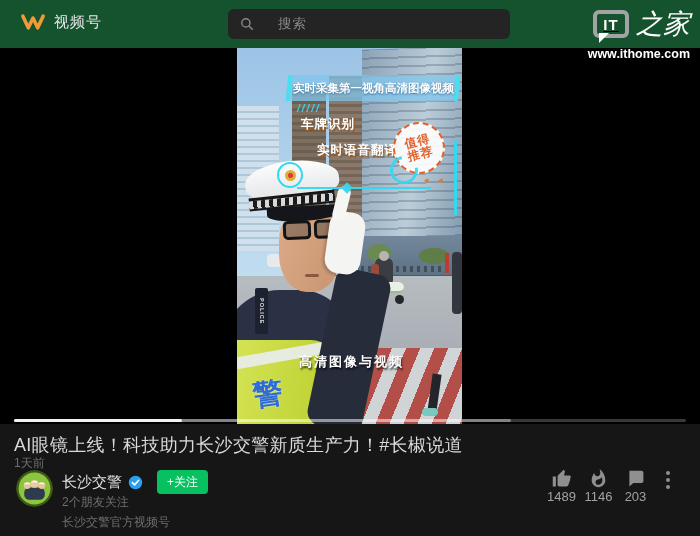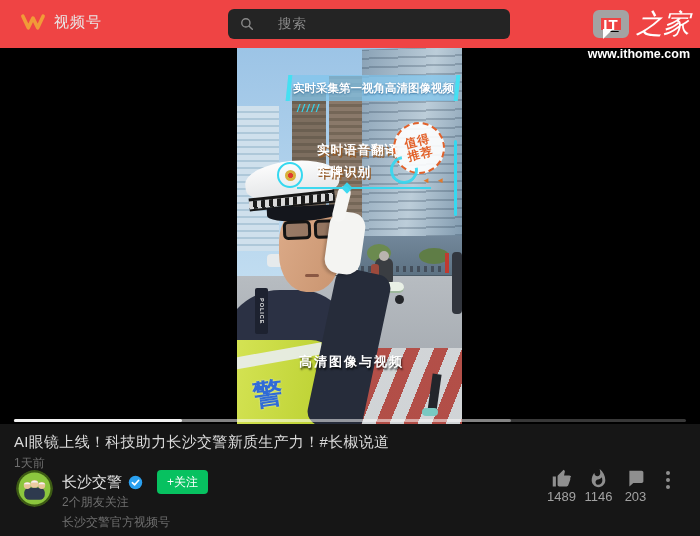--- a/index.html
+++ b/index.html
@@ -1,31 +1,31 @@
 <!DOCTYPE html>
 <html><head>
 <meta charset="utf-8">
 <style>
   * { margin:0; padding:0; box-sizing:border-box; }
   html,body { width:700px; height:536px; background:#101010; overflow:hidden;
     font-family:"Liberation Sans", sans-serif; }
   .page { position:relative; width:700px; height:536px; background:#161616; }
 
   
-  .header { position:absolute; left:0; top:0; width:700px; height:48px; background:#ef4444; z-index:10; }
+  .header { position:absolute; left:0; top:0; width:700px; height:48px; background:#14532d; z-index:10; }
   .brand { position:absolute; left:20px; top:12px; display:flex; align-items:center; gap:8px; cursor:pointer; }
   .brand-name { color:#e8e8e8; font-size:15px; letter-spacing:1px; }
   .search-box { position:absolute; left:228px; top:9px; width:282px; height:30px; background:#242424;
     border-radius:6px; display:flex; align-items:center; padding-left:12px; gap:24px; }
   .search-ph { color:#8a8a8a; font-size:13.5px; letter-spacing:1px; }
 
   
   .site-logo { position:absolute; right:10px; top:10px; z-index:60; text-align:right; }
   .logo-row { display:flex; align-items:flex-start; justify-content:flex-end; gap:7px; }
-  .it-box { position:relative; width:36px; height:28px; border:8px solid #a3a3a3; border-radius:6px;
+  .it-box { position:relative; width:36px; height:28px; border:4px solid #a3a3a3; border-radius:6px;
     display:flex; align-items:center; justify-content:center;text-decoration:underline; }
   .it-box .it-txt { color:#fff; font-weight:bold; font-size:15px; letter-spacing:1px; }
   .it-box::after { content:""; position:absolute; left:2px; bottom:-9px; width:0; height:0;
     border:5px solid transparent; border-top-color:#fff; border-left-color:#fff; }
   .zhijia { font-family:"DejaVu Serif", serif; font-style:italic; font-weight:normal;
     color:#fff; font-size:27px; line-height:28px;text-align:center; }
   .site-url { margin-top:9px; color:#fff; font-weight:bold; font-size:12.5px; }
 
   
   .player { position:absolute; left:0; top:48px; width:700px; height:376px; background:#000; cursor:pointer; }
@@ -103,21 +103,21 @@
 
   
   .ov-banner { position:absolute; left:50px; top:27px; width:172px; height:26px;
     background:rgba(130,198,236,.75); transform:skewX(-6deg);
     display:flex; align-items:center; justify-content:center;
     border-left:4px solid #45e0f2; border-right:4px solid #45e0f2; }
   .ov-banner span { transform:skewX(6deg); color:#fff; font-weight:bold; font-size:11.5px;
     white-space:nowrap; text-shadow:0 1px 2px rgba(25,85,135,.7); }
   .ov-slashes { position:absolute; left:60px; top:55px; color:#35d8f0; font-weight:bold;
     font-style:italic; font-size:10px; letter-spacing:2px; }
-  .ov-feat1 { position:absolute; left:80px; top:66px;margin-top:48px; }
+  .ov-feat1 { position:absolute; left:64px; top:66px; }
   .ov-feat2 { position:absolute; left:80px; top:93px;font-family:Liberation Mono, monospace; }
   .ov-feat1 span,.ov-feat2 span { color:#fff; font-weight:bold; font-size:12.5px; letter-spacing:1px;
     text-shadow:1.5px 1.5px 0 rgba(150,92,40,.95); }
   .ov-stamp { position:absolute; left:156px; top:74px; width:52px; height:52px; border-radius:50%;
     background:rgba(255,255,255,.9); border:2px dashed #e2622b; transform:rotate(-14deg);
     display:flex; flex-direction:column; align-items:center; justify-content:center; line-height:1.05; }
   .ov-stamp span { color:#e2622b; font-weight:bold; font-size:12px; letter-spacing:1px; }
   .ov-swirl { position:absolute; left:153px; top:108px; width:28px; height:28px; border-radius:50%;
     border:3px solid #35d8f0; border-top-color:transparent; transform:rotate(35deg); opacity:.9; }
   .ov-hline { position:absolute; left:60px; top:139px; width:134px; height:2px; background:#35d8f0; opacity:.95; }
@@ -134,21 +134,21 @@
   
   .progress { position:absolute; left:14px; right:14px; bottom:2px; height:3px;
     background:rgba(255,255,255,.22); border-radius:2px; cursor:pointer; }
   .progress .buffered { position:absolute; left:0; top:0; bottom:0; width:74%;
     background:rgba(255,255,255,.38); border-radius:2px; }
   .progress .played { position:absolute; left:0; top:0; bottom:0; width:25%;
     background:#f2f2f2; border-radius:2px; }
 
   
   .info { position:absolute; left:0; top:424px; width:700px; height:112px; background:#161616; }
-  .post-title { position:absolute; left:14px; top:9px; color:#dadada; font-size:15px; letter-spacing:.3px; }
+  .post-title { position:absolute; left:14px; top:9px; color:#dadada; font-size:18px; letter-spacing:.3px; }
   .post-time { position:absolute; left:14px; top:31px; color:#6e6e6e; font-size:12px; }
   .avatar { position:absolute; left:16px; top:46px; width:37px; height:37px; border-radius:50%;
     overflow:hidden; cursor:pointer; }
   .author-name-row { position:absolute; left:62px; top:46px; display:flex; align-items:center; gap:6px; }
   .author-name { color:#e0e0e0; font-size:15px; cursor:pointer; }
   .follow-btn { margin-left:8px; background:#07c160; color:#fff; border:none; border-radius:4px;
     font-size:12px; padding:3.5px 10px; cursor:pointer; font-family:"Liberation Sans",sans-serif; }
   .author-sub1 { position:absolute; left:62px; top:70px; color:#6e6e6e; font-size:12px;text-align:right; }
   .author-sub2 { position:absolute; left:62px; top:90px; color:#6e6e6e; font-size:12px; }
   .actions { position:absolute; right:22px; top:44px; display:flex; align-items:flex-start; }

